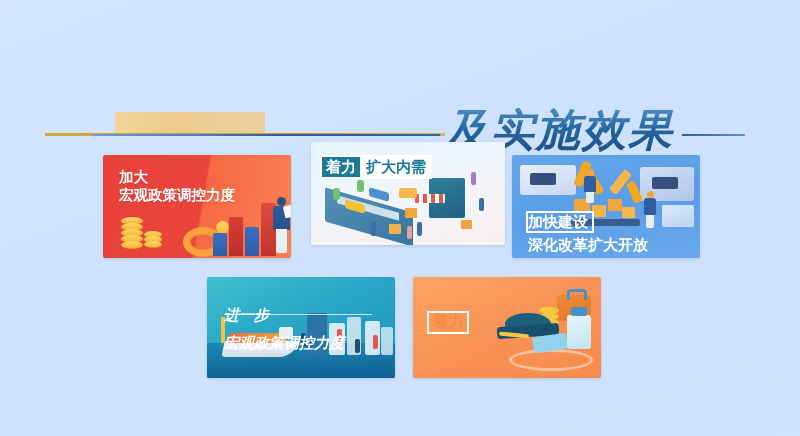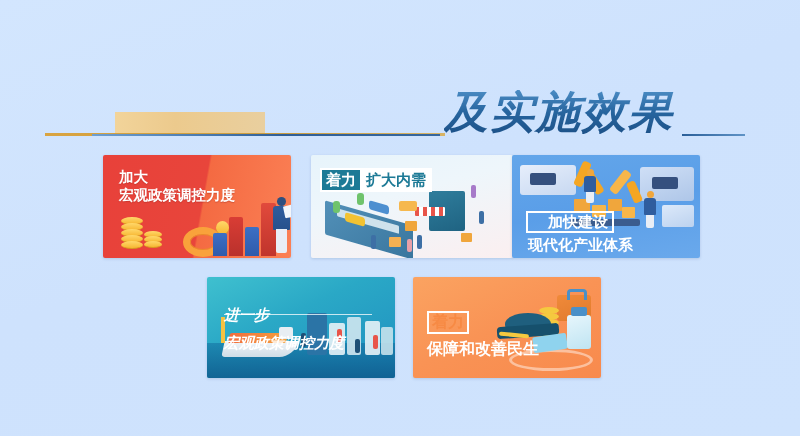--- a/index.html
+++ b/index.html
@@ -54,21 +54,21 @@
     color: #1f4e87;
     background: linear-gradient(180deg, #39679e 0%, #1d4b85 45%, #16386a 100%);
     -webkit-background-clip: text;
     background-clip: text;
     -webkit-text-fill-color: transparent;
     text-shadow: 0 1px 0 rgba(255,255,255,0.35);
     white-space: nowrap;
   }
   .title-sub {
     position: absolute;
-    left: 444px; top: 56px;
+    left: 444px; top: 74px;
     font-family: "DejaVu Serif", "Liberation Serif", serif;
     font-weight: bold;
     font-style: italic;
     font-size: 44px;
     letter-spacing: 2px;
     line-height: 1;
     color: #2f70ad;
     background: linear-gradient(180deg, #4b8cc4 0%, #27659f 50%, #1d5289 100%);
     -webkit-background-clip: text;
     background-clip: text;
@@ -120,23 +120,22 @@
     background: transparent;
     box-shadow: inset 0 0 0 1px #e88c2a;
   }
   .person { position: absolute; }
   .person .head { position: absolute; border-radius: 50%; }
   .person .body { position: absolute; border-radius: 3px 3px 1px 1px; }
   .person .legs { position: absolute; border-radius: 0 0 2px 2px; }
 
   
   #card-2 {
-    left: 311px; top: 155px; width: 194px; height: 103px;
+    left: 311px; top: 142px; width: 194px; height: 103px;
     background: linear-gradient(165deg, #e7f4fb 0%, #eef6fb 40%, #fbeff0 100%);
-    padding-left: 8px;
   }
   .tagbox {
     display: inline-block;
     vertical-align: middle;
     padding: 2px 4px 3px 4px;
     font-weight: bold;
     line-height: 1;
   }
   #card-2 .card-text { left: 9px; top: 13px; font-size: 0; }
   #card-2 .tag-dark {
@@ -152,21 +151,21 @@
 
   
   #card-3 {
     left: 512px; top: 155px; width: 188px; height: 103px;
     background: linear-gradient(170deg, #63a6ea 0%, #5a9ee8 50%, #6aa9ec 100%);
   }
   #card-3 .card-text { left: 14px; top: 56px; font-size: 15px; color: #ffffff; }
   #card-3 .line-a {
     display: inline-block;
     border: 2px solid #ffffff;
-    padding: 1px 4px 2px 20px;
+    padding: 1px 4px 2px 0;
     line-height: 1;
   }
   #card-3 .line-b { display: block; margin-top: 4px; padding-left: 2px; line-height: 1; }
 
   
   #card-4 {
     left: 207px; top: 277px; width: 188px; height: 101px;
     background: linear-gradient(155deg, #3fc0cf 0%, #2aa8c6 40%, #1f8fc0 100%);
   }
   #card-4 .card-text {
@@ -326,21 +325,21 @@
         <div class="legs" style="left:4px;top:23px;width:8px;height:11px;background:#e9eef6;"></div>
       </div>
       <div class="person" style="left:130px;top:36px;width:16px;height:38px;">
         <div class="head" style="left:5px;top:0;width:7px;height:7px;background:#f0a63c;"></div>
         <div class="body" style="left:2px;top:7px;width:12px;height:17px;background:#2f5d9e;"></div>
         <div class="legs" style="left:4px;top:24px;width:8px;height:13px;background:#e9eef6;"></div>
       </div>
     </div>
     <div class="card-text">
       <span class="line-a">加快建设</span>
-      <span class="line-b">现代化产业体系</span>
+      <span class="line-b">深化改革扩大开放</span>
     </div>
   </div>
 
   <div class="card" id="card-4">
     <div>
 
       <div class="iso" style="left:0;top:66px;width:188px;height:35px;background:linear-gradient(180deg,rgba(18,110,160,.55),rgba(14,90,140,.85));"></div>
 
       <div class="iso" style="left:16px;top:64px;width:74px;height:16px;background:linear-gradient(180deg,#f0f5f9,#cfdde6);border-radius:0 0 18px 4px;transform:skewX(-12deg);"></div>
       <div class="iso" style="left:22px;top:56px;width:58px;height:10px;background:linear-gradient(90deg,#f26c3d,#f5a13c);border-radius:2px;transform:skewX(-12deg);"></div>
@@ -384,18 +383,17 @@
       <div class="iso" style="left:84px;top:48px;width:62px;height:12px;background:#16506c;border-radius:4px;transform:rotate(-4deg);"></div>
       <div class="iso" style="left:86px;top:56px;width:30px;height:4px;background:#f5c93f;border-radius:2px;transform:rotate(6deg);"></div>
 
       <div class="iso" style="left:120px;top:58px;width:34px;height:16px;background:#8fd3ee;border-radius:2px;transform:rotate(-8deg);"></div>
 
       <div class="iso" style="left:154px;top:38px;width:24px;height:34px;background:linear-gradient(160deg,#e7f6fc,#bfe4f2);border-radius:3px;"></div>
       <div class="iso" style="left:158px;top:30px;width:16px;height:9px;background:#4a90c8;border-radius:2px;"></div>
     </div>
     <div class="card-text">
       <span class="tag-o">着力</span>
-      <span class="line-b">保障和改善民生</span>
     </div>
   </div>
 
 
 </div>
 
 </body></html>

